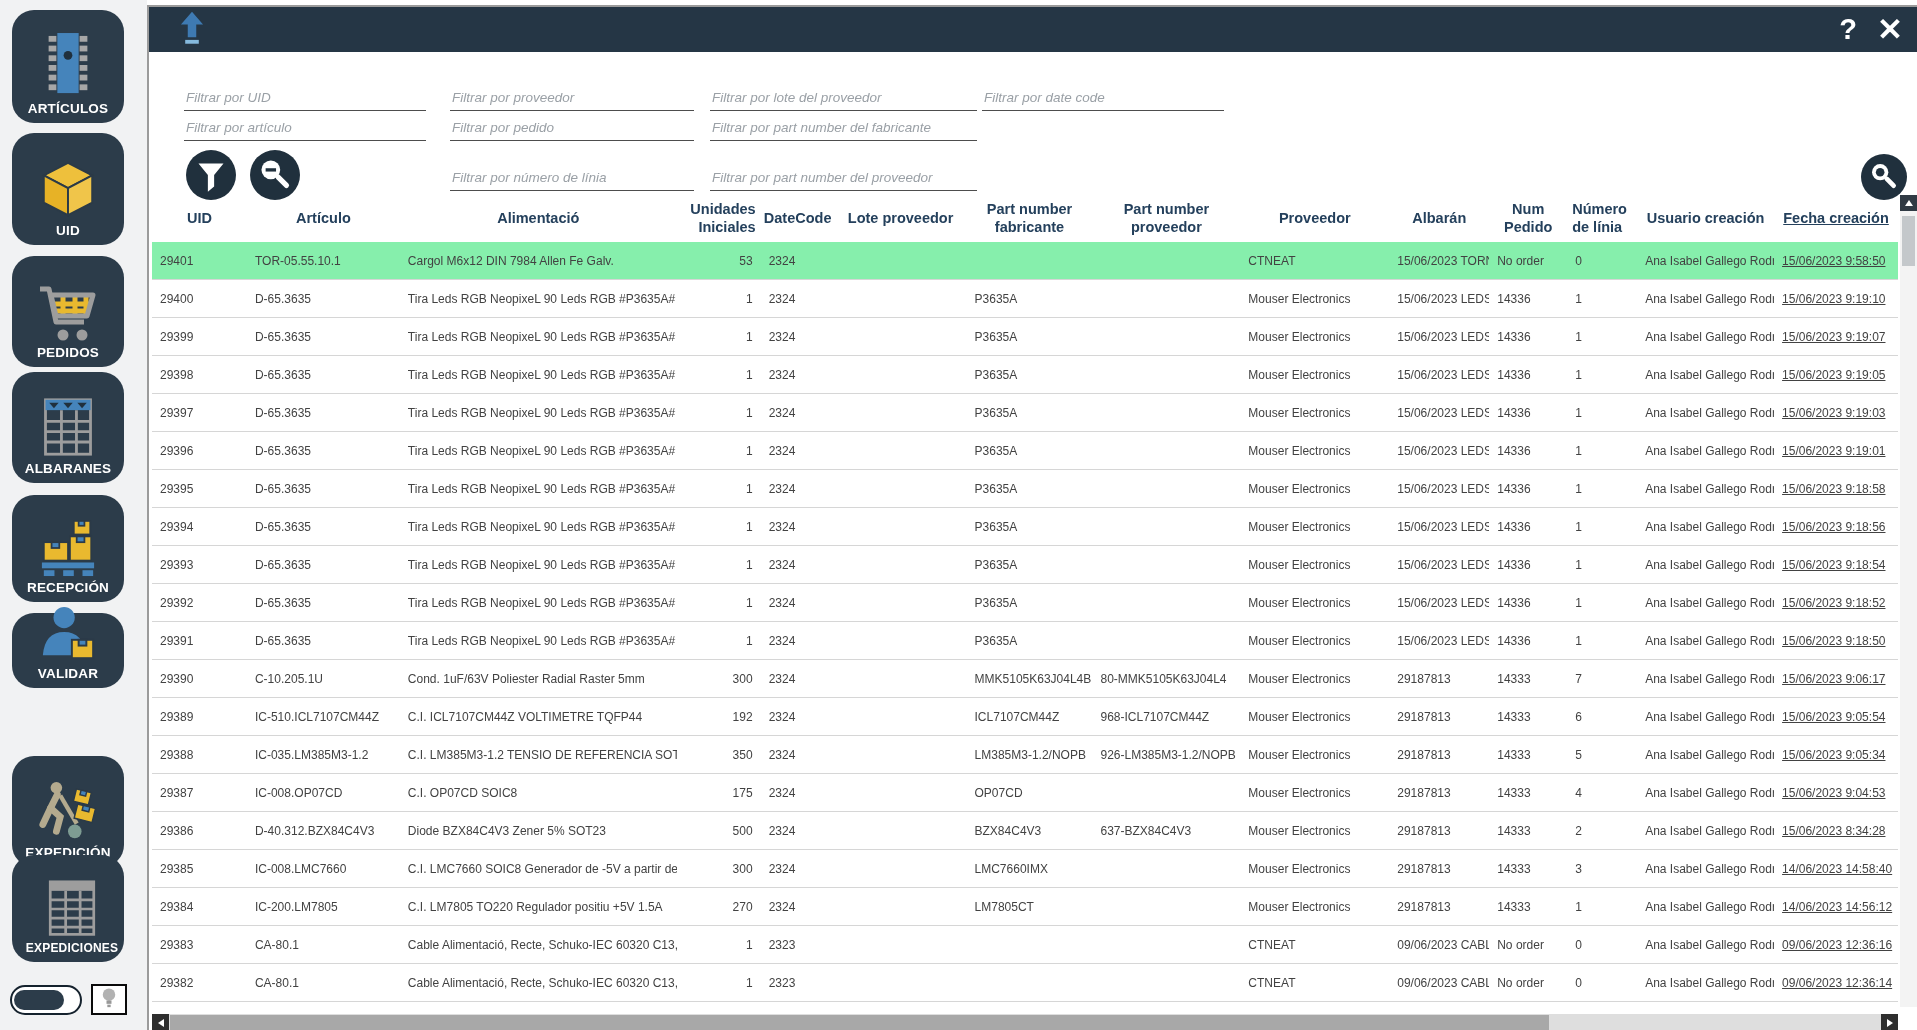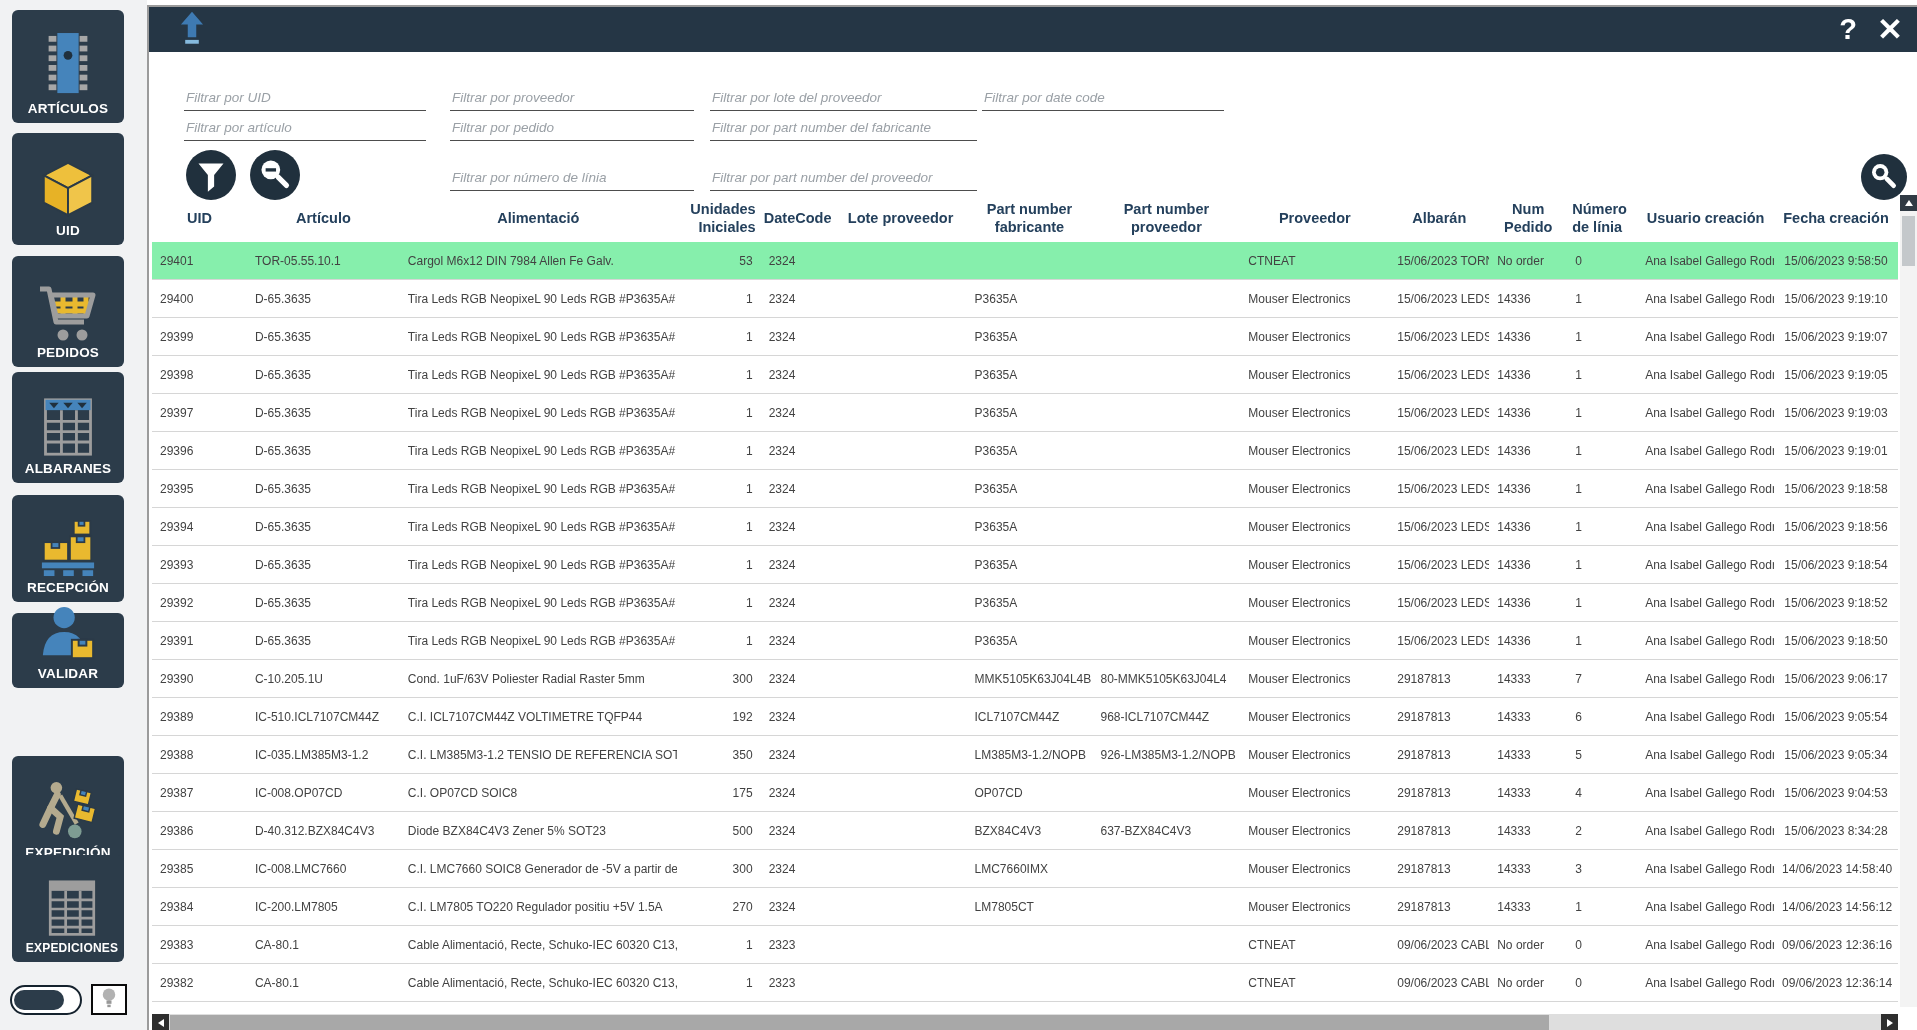--- a/index.html
+++ b/index.html
@@ -1,21 +1,21 @@
 <!DOCTYPE html>
 <html><head>
 <meta charset="utf-8">
 <style>
   * { margin:0; padding:0; box-sizing:border-box; }
   html,body { width:1917px; height:1030px; overflow:hidden; background:#fff;
               font-family:"Liberation Sans", sans-serif; }
 
   
   .sidebar { position:absolute; left:0; top:0; width:147px; height:1030px; background:#f1f2f3; }
-  .navbtn { position:absolute; left:12px; width:112px; border-radius:6px; background:#2c3c4a;
+  .navbtn { position:absolute; left:12px; width:112px; border-radius:22px; background:#2c3c4a;
             display:flex; flex-direction:column; align-items:center; justify-content:flex-end;
             padding-bottom:7px; cursor:pointer; }
   .navbtn svg { display:block; margin-bottom:3px; }
   .navlabel { color:#fff; font-weight:bold; font-size:13.5px; white-space:nowrap; letter-spacing:.2px; }
   .navlabel.small { font-size:12px; }
 
   .toggle-wrap { position:absolute; left:10px; top:984px; display:flex; align-items:center; gap:9px; }
   .toggle { width:72px; height:30px; border:2.5px solid #15222d; border-radius:16px; background:#fff;
             display:flex; align-items:center; padding:2px; cursor:pointer; }
   .knob { width:50px; height:20px; background:#2c3c4a; border-radius:10px; }
@@ -52,21 +52,21 @@
   .thead { display:flex; height:47px; align-items:center; }
   .th { display:flex; align-items:center; justify-content:center; text-align:center;
         font-weight:bold; font-size:14.5px; color:#24405c; line-height:1.2; padding:0 5px; height:100%; }
   .tr { display:flex; height:38px; align-items:center; border-bottom:1px solid #d6d6d6;
         background:#fff; cursor:default; }
   .tr.selected { background:#86efac; }
   .td { font-size:12px; color:#424242; padding:0 8px; white-space:nowrap; overflow:hidden; }
   .c0{width:95px;} .c1{width:153px;} .c2{width:277px;} .c3{width:84px; text-align:right;}
   .c4{width:74px;} .c5{width:132px;} .c6{width:126px;} .c7{width:148px;}
   .c8{width:149px;} .c9{width:100px;} .c10{width:78px;} .c11{width:70px; text-align:left;}
-  .c12{width:137px;} .c13{width:124px; text-align:center;}
+  .c12{width:137px;} .c13{width:124px; text-align:left;text-decoration:underline;}
 
   
   .vscroll { position:absolute; right:0; top:188px; width:17px; height:812px; background:#f3f3f3; }
   .vup { position:absolute; top:0; left:0; width:17px; height:16px; background:#303a44;
          display:flex; align-items:center; justify-content:center; cursor:pointer; }
   .tri-up { width:0; height:0; border-left:4px solid transparent; border-right:4px solid transparent;
             border-bottom:6px solid #fff; }
   .vthumb { position:absolute; top:21px; left:2px; width:13px; height:50px; background:#c4c8cb; cursor:pointer; }
 
   .hscroll { position:absolute; left:3px; top:1007px; right:19px; height:17px; background:#dedede; }

